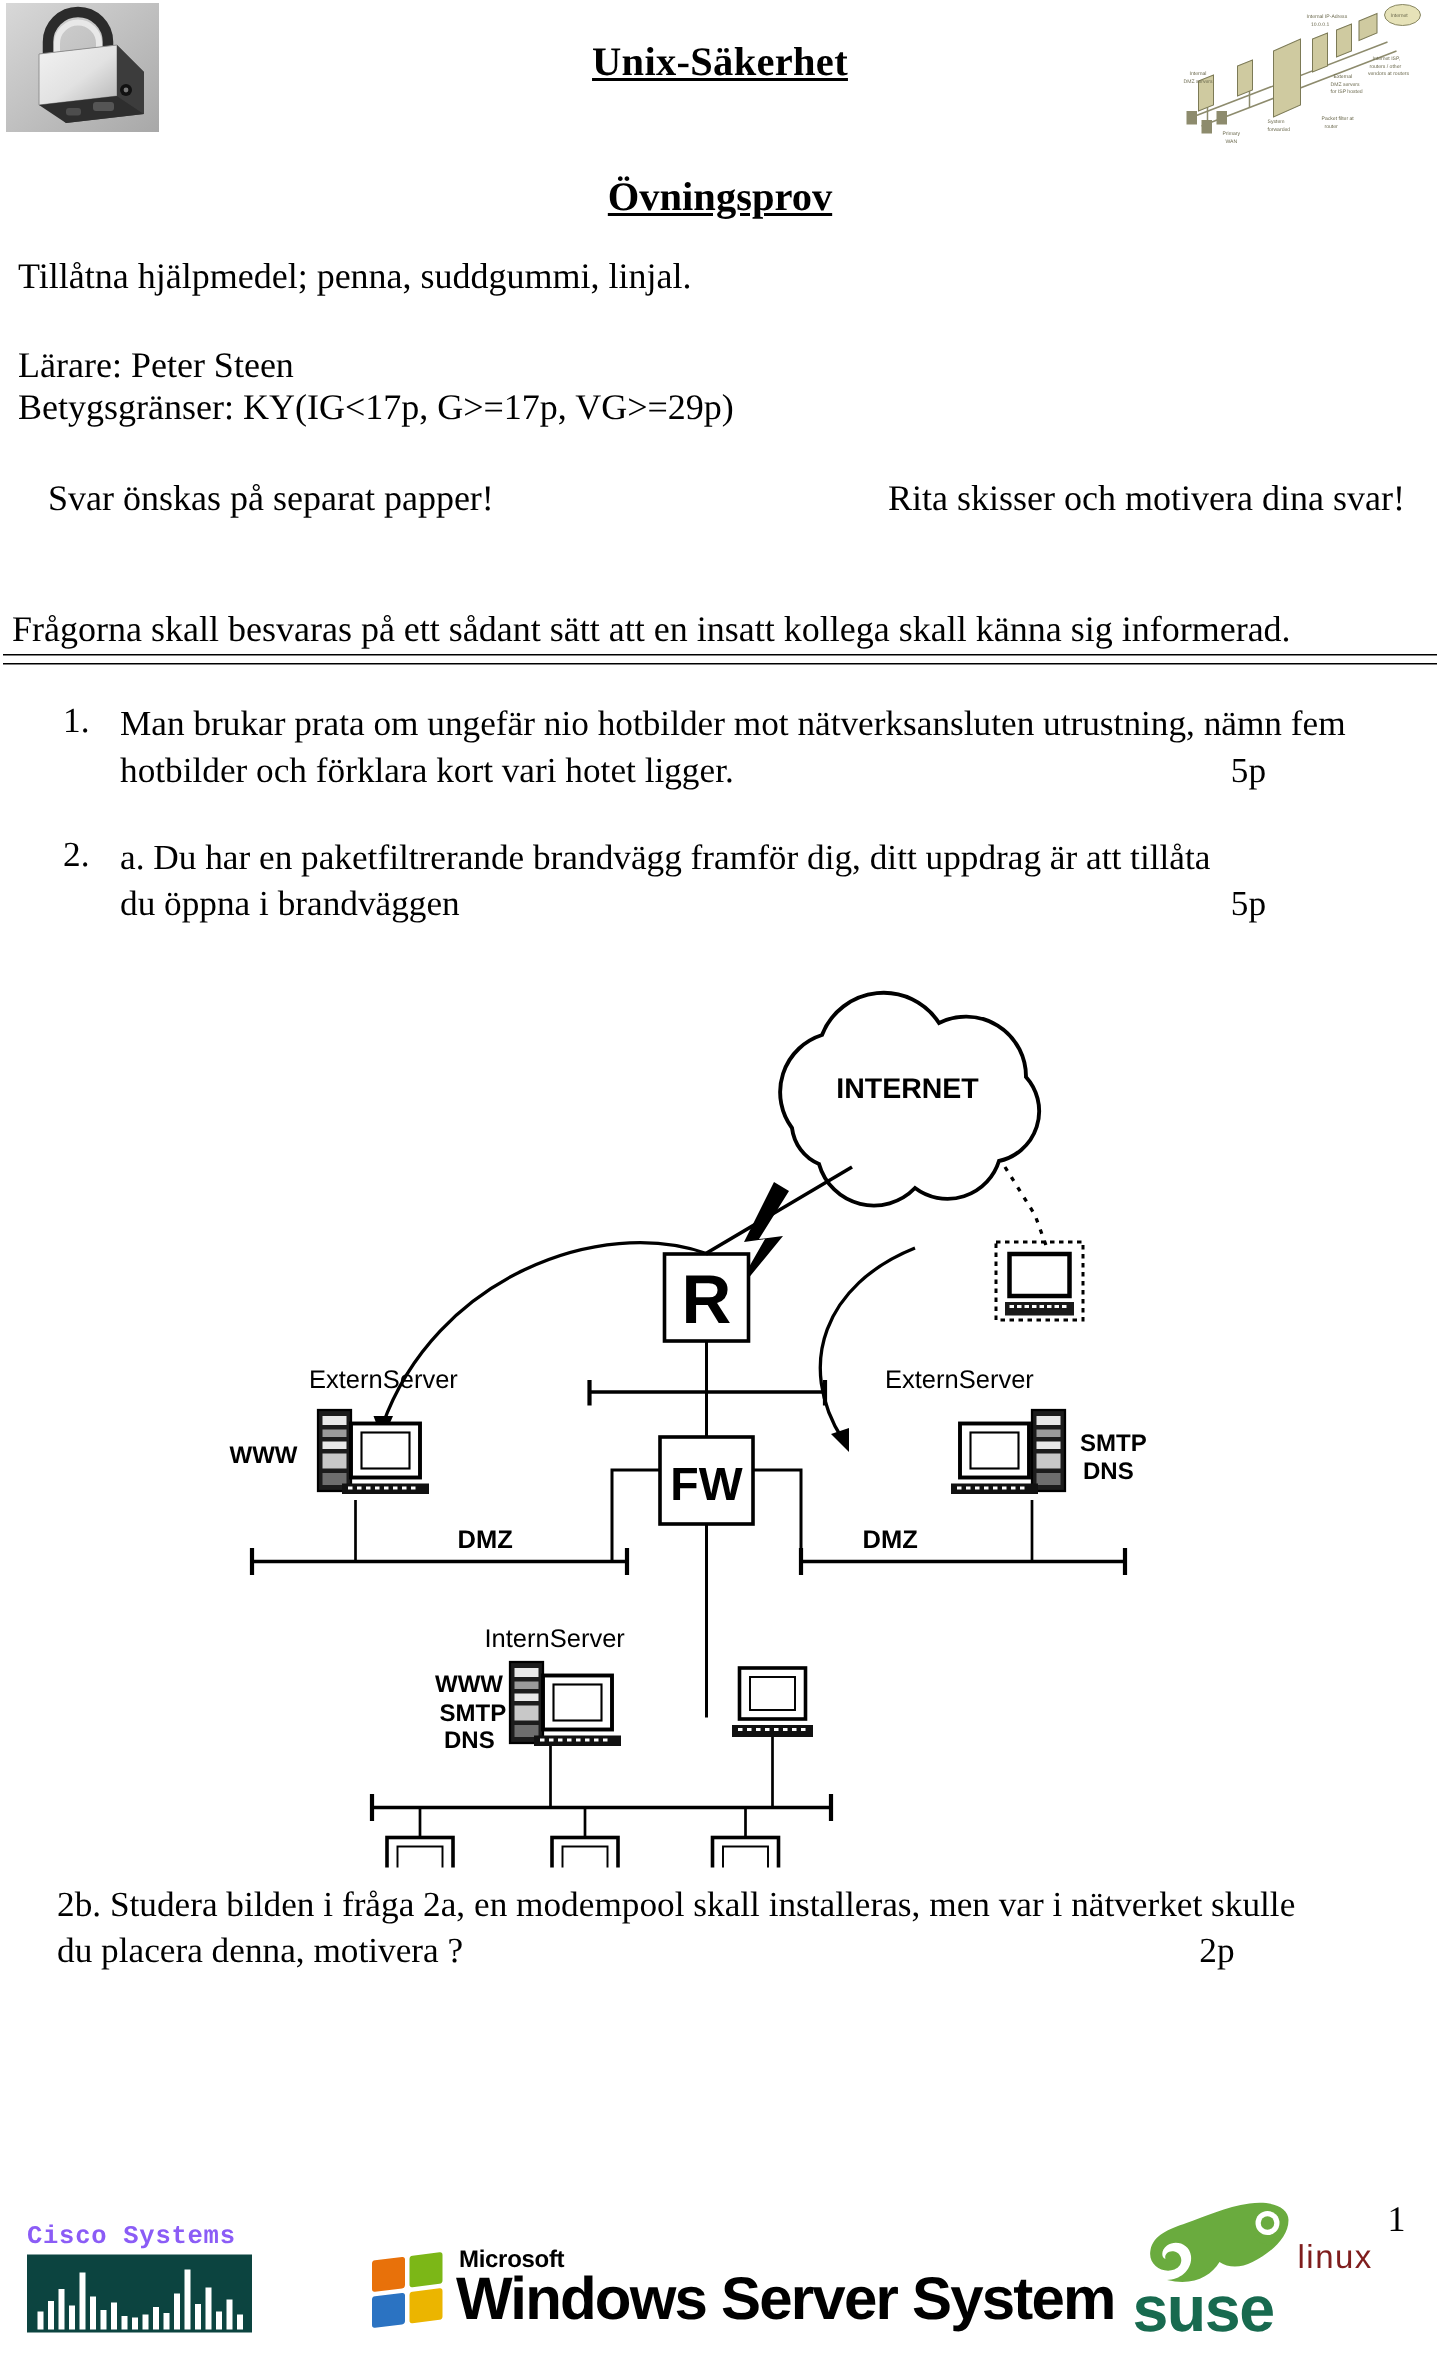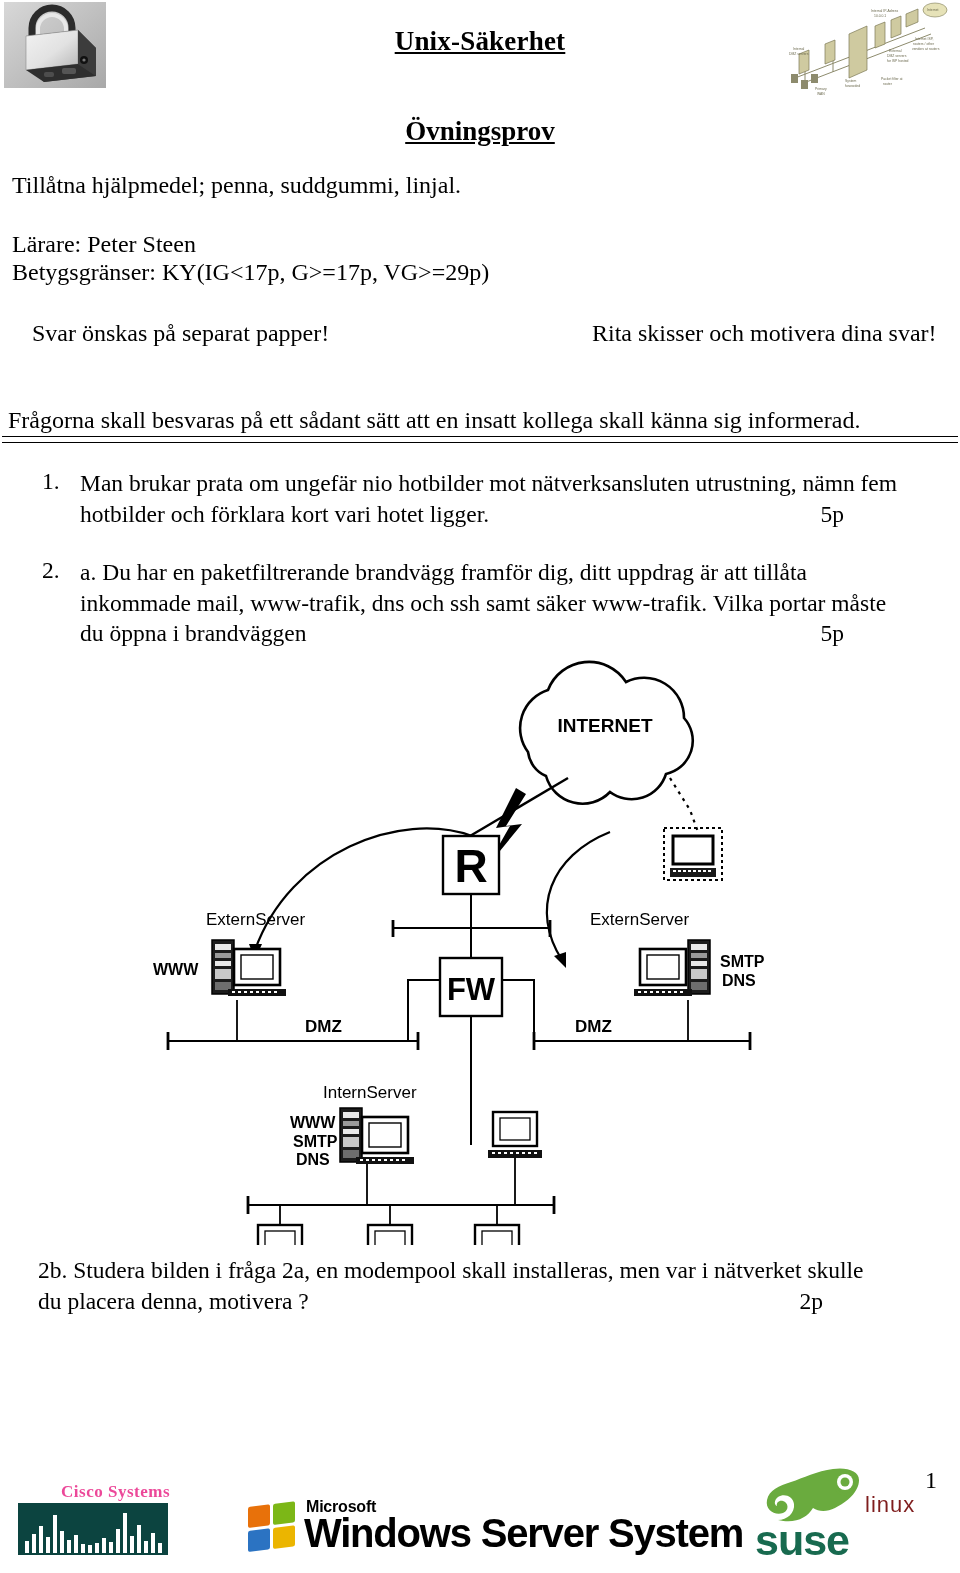--- a/index.html
+++ b/index.html
@@ -97,28 +97,27 @@
     width: 620px; height: 585px;
   }
   #network-diagram svg { display: block; }
 
   
   #footer { position: absolute; left: 0; top: 1460px; width: 960px; height: 113px; }
 
   
   #cisco-logo { position: absolute; left: 18px; top: 23px; width: 152px; }
   #cisco-wordmark {
-    font-family: Liberation Serif, serif;
-    color: #ec4899;
+    font-family: Liberation Mono, monospace;
+    color: #8b5cf6;
     font-size: 17px;
     font-weight: bold;
     letter-spacing: .5px;
     line-height: 1;
     white-space: nowrap;
-    text-align: right;
   }
   #cisco-bars {
     margin-top: 3px;
     width: 150px; height: 52px;
     background: #0c4440;
     position: relative;
     overflow: hidden;
   }
   #cisco-bars i {
     position: absolute;
@@ -261,21 +260,20 @@
   <div class="q-line">Man brukar prata om ungefär nio hotbilder mot nätverksansluten utrustning, nämn fem</div>
   <div class="q-line" id="q1-l2">
     <span>hotbilder och förklara kort vari hotet ligger.</span>
     <span class="pts">5p</span>
   </div>
 </div>
 
 <div class="q-num" id="q2-num">2.</div>
 <div class="question" id="q2-body">
   <div class="q-line">a. Du har en paketfiltrerande brandvägg framför dig, ditt uppdrag är att tillåta</div>
-  <div class="q-line">inkommade mail, www-trafik, dns och ssh samt säker www-trafik. Vilka portar måste</div>
   <div class="q-line" id="q2-l3">
     <span>du öppna i brandväggen</span>
     <span class="pts">5p</span>
   </div>
 </div>
 
 <div id="network-diagram">
   <svg viewBox="0 0 620 585" width="620" height="585" aria-hidden="true">
     <rect x="0" y="0" width="620" height="585" fill="#ffffff"></rect>
 

